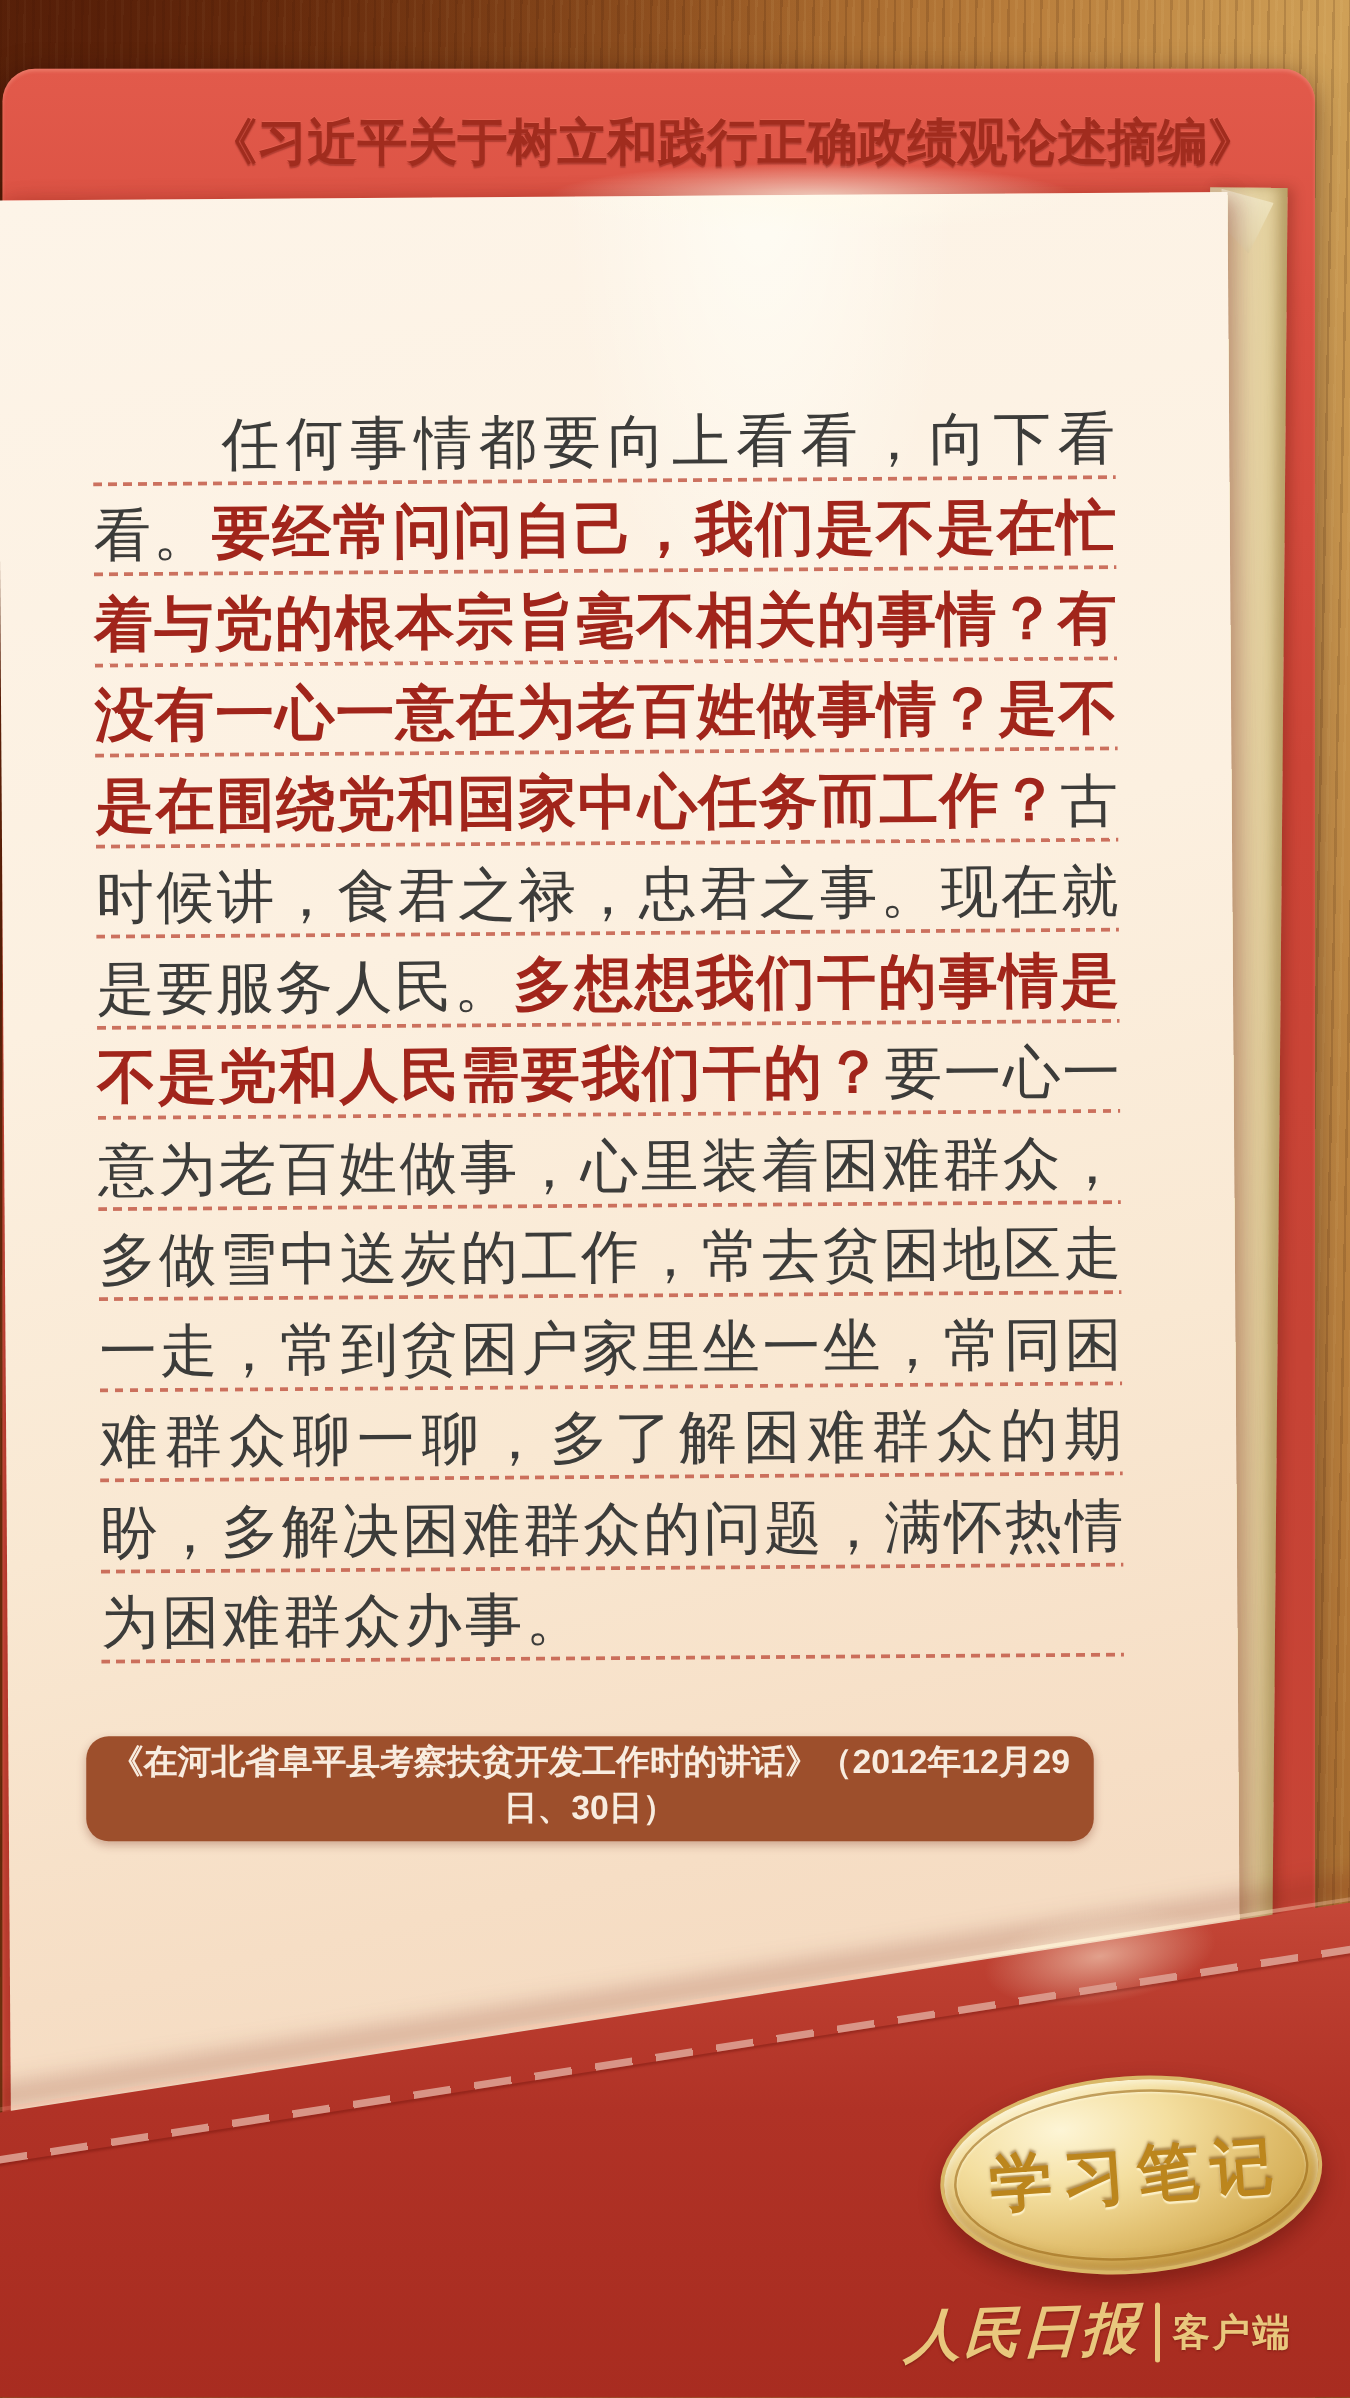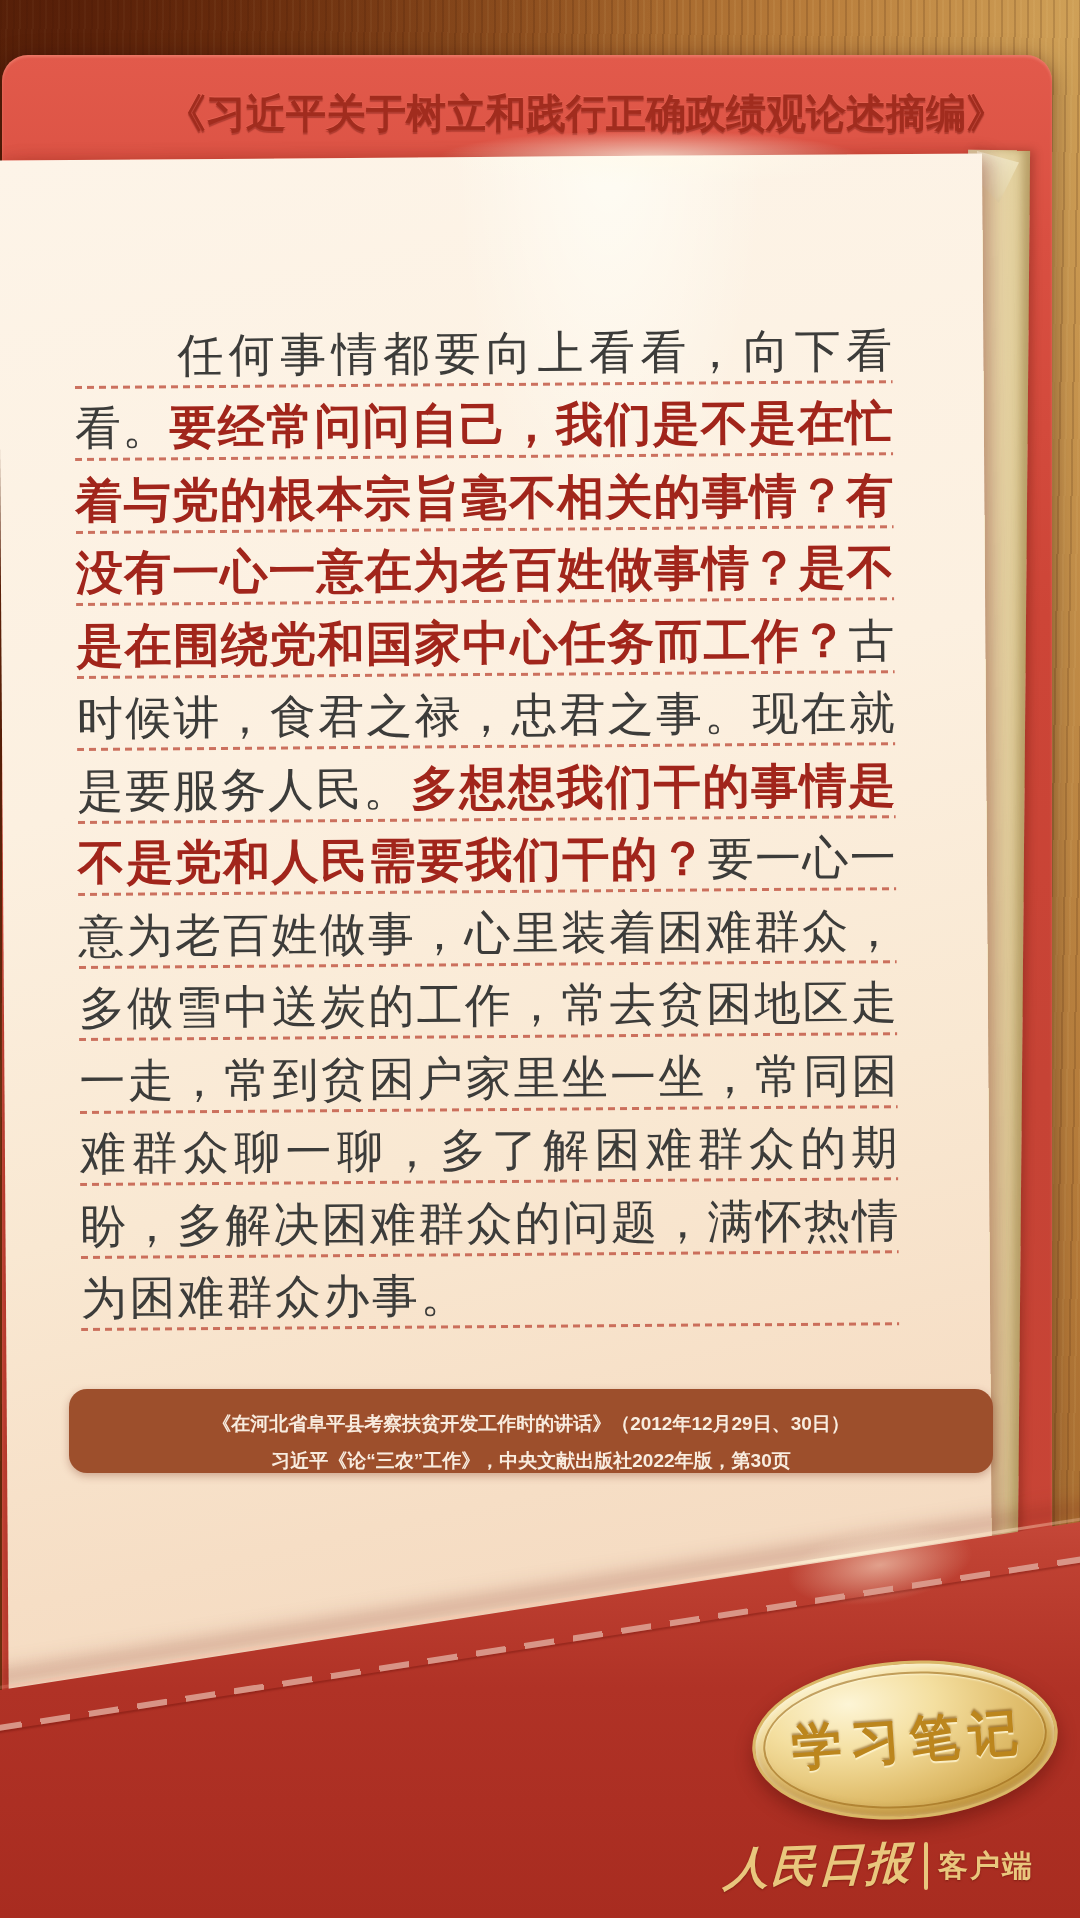--- a/index.html
+++ b/index.html
@@ -72,27 +72,27 @@
   .quote-line::after{
     content:"";position:absolute;left:0;right:0;bottom:0;height:3px;
     background:repeating-linear-gradient(90deg,var(--dotted,#c35a47) 0 7px,rgba(0,0,0,0) 7px 12px);
     opacity:.85;
   }
   .quote-line.no-justify{justify-content:flex-start;letter-spacing:2.5px;}
   .q-char{font-size:46px;color:var(--ink,#3c3c3a);line-height:1;}
   .q-char.em{color:var(--text-red,#a1251b);font-weight:bold;font-size:47px;}
   
   .source-box{
-    position:absolute;left:69px;top:1389px;width:924px;height:84px;
+    position:absolute;left:69px;top:1389px;width:806px;height:84px;
     background:var(--source-bg,#9d4f2c);
     border-radius:18px;
     box-shadow:0 3px 8px rgba(110,30,10,.3);
     text-align:center;color:#f8ecdf;
-    font-size:19px;font-weight:bold;line-height:37px;
-    padding-top:16px;box-sizing:border-box;
+    font-size:27px;font-weight:bold;line-height:37px;
+    padding-top:2px;box-sizing:border-box;
   }
   
   .flap-shadow{
     position:absolute;left:-20px;top:1662px;width:1140px;height:26px;
     background:linear-gradient(rgba(120,30,15,0),rgba(120,30,15,.3));
     transform:rotate(-8.85deg);transform-origin:0 50%;
     filter:blur(7px);
   }
   .flap{
     position:absolute;inset:0;
@@ -428,21 +428,20 @@
         <span class="q-char">办</span>
         <span class="q-char">事</span>
         <span class="q-char">。</span>
       </div>
     </div>
 </div>
 <div class="paper-glint"></div>
 
 <div class="source-box">
   <div>《在河北省阜平县考察扶贫开发工作时的讲话》（2012年12月29日、30日）</div>
-  <div>习近平《论“三农”工作》，中央文献出版社2022年版，第30页</div>
 </div>
 
 <div class="flap-shadow"></div>
 <div class="flap"></div>
 <div class="flap-edge"></div>
 <div class="flap-glint"></div>
 <div class="stitch"></div>
 
 <div class="badge">
   <span class="badge-label">学习笔记</span>

